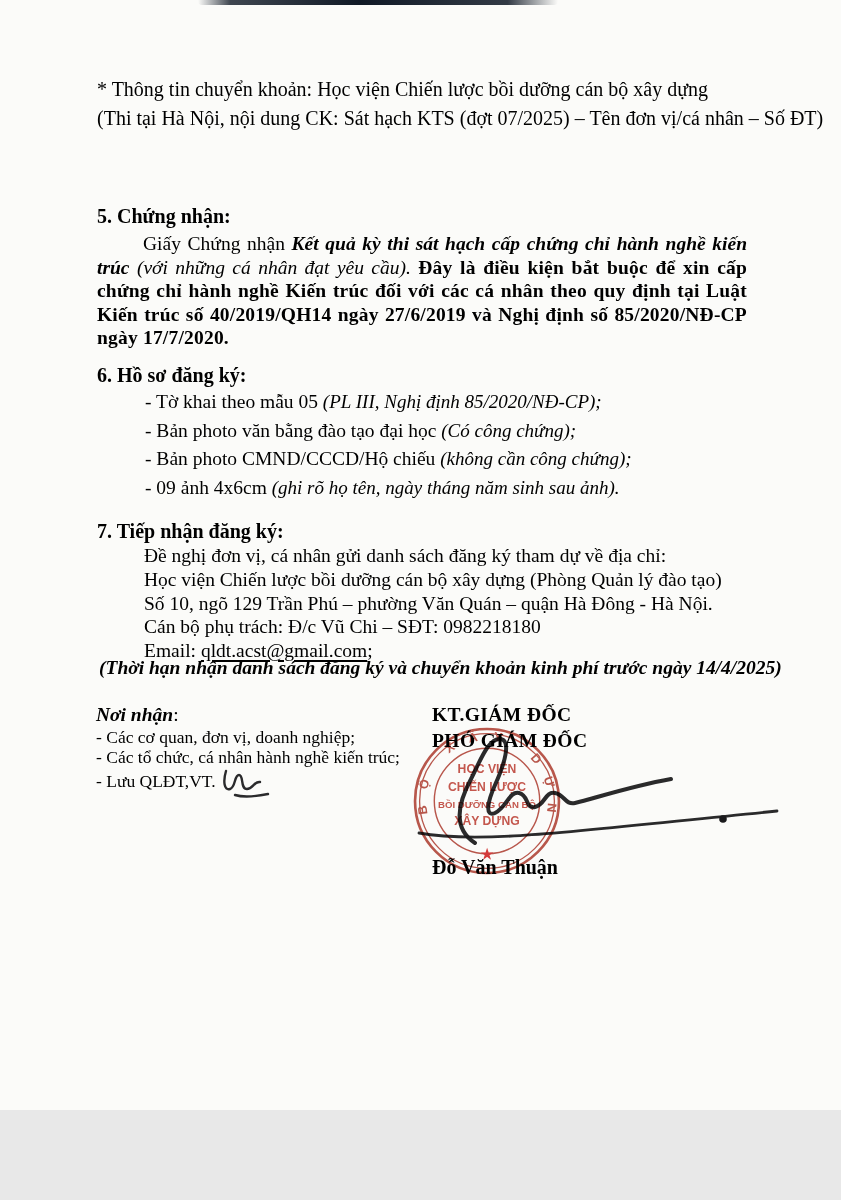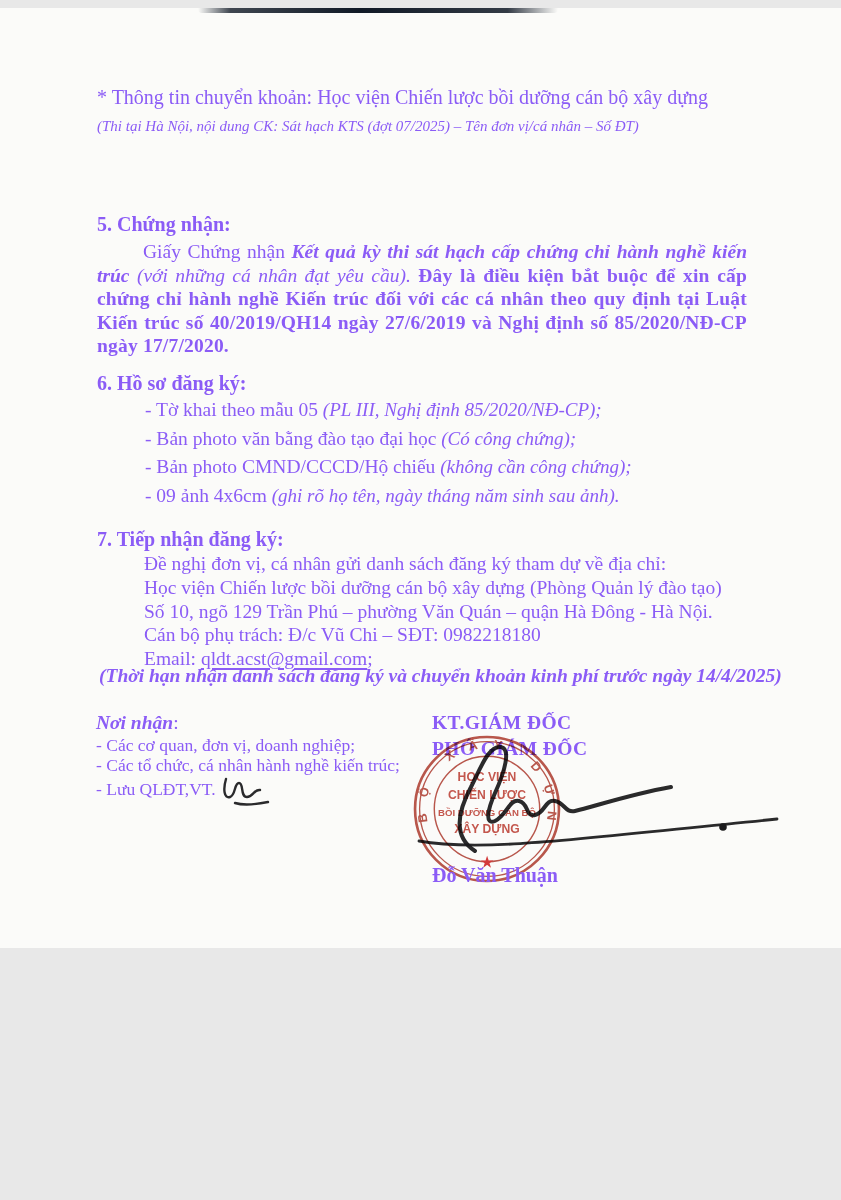--- a/index.html
+++ b/index.html
@@ -1,31 +1,31 @@
 <!DOCTYPE html>
 <html><head>
 <meta charset="utf-8">
 <style>
   html,body{margin:0;padding:0;background:#e8e8e8;}
   .page{
-    position:relative;width:841px;height:940px;margin:8px auto;
+    position:relative;width:841px;height:1110px;margin:0 auto;
     background:#fbfbf9;
     font-family:"Liberation Serif", serif;
-    color:#8b5cf6;overflow:hidden;
+    color:#000000;overflow:hidden;
   }
   p{margin:0;}
   .scan-line{
     position:absolute;top:0;left:198px;width:360px;height:5px;
     border-radius:0 0 4px 4px;
     background:linear-gradient(90deg,rgba(16,25,38,0) 0%,rgba(16,25,38,.8) 9%,#101926 45%,rgba(16,25,38,.85) 86%,rgba(16,25,38,0) 100%);
   }
   
   .bank{position:absolute;top:74px;left:97px;width:700px;font-size:20px;line-height:31px;}
   .bank .l2{padding-left:47px;}
-  .bank .note{font-style:italic;font-size:15px;line-height:27.5px;white-space:nowrap;}
+  .bank .note{font-size:20px;line-height:27.5px;white-space:nowrap;}
   
   .sec-h{font-size:20px;font-weight:bold;line-height:26px;}
   .bi{font-weight:bold;font-style:italic;}
   .i{font-style:italic;}
   .b{font-weight:bold;}
   .sec5{position:absolute;top:203px;left:97px;width:650px;}
   .sec5 .para{margin-top:3px;font-size:19.5px;line-height:23.6px;text-align:justify;text-indent:46px;}
   .sec5 .b{letter-spacing:.2px;}
   .sec6{position:absolute;top:362px;left:97px;width:680px;}
   .sec6 .item{margin-left:48px;font-size:19.5px;line-height:28.5px;white-space:nowrap;}

